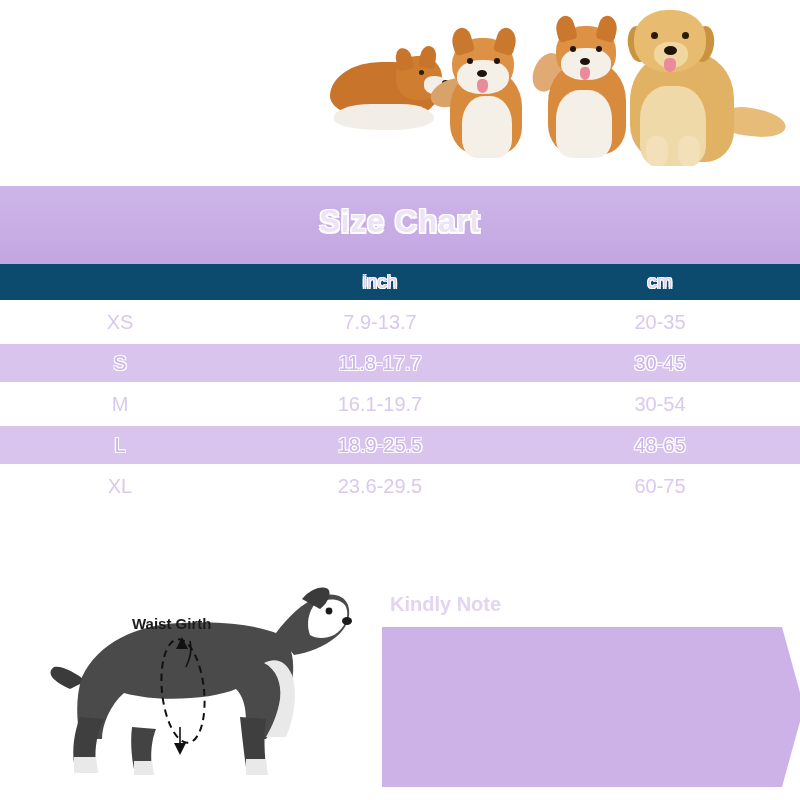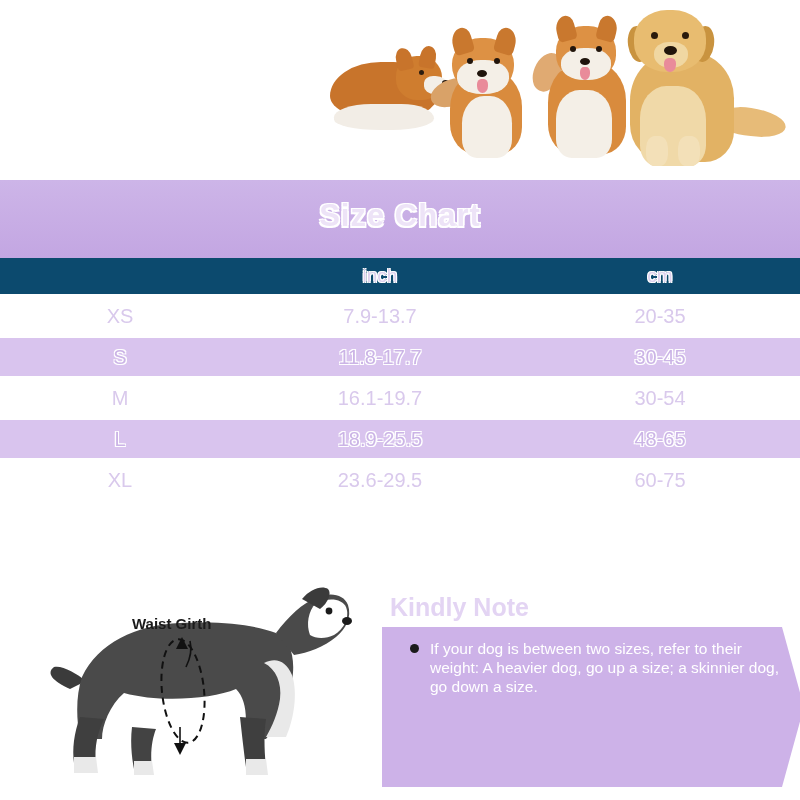--- a/index.html
+++ b/index.html
@@ -341,21 +341,21 @@
     position: absolute;
     left: 664px; top: 58px;
     width: 12px; height: 14px;
     background: #e98b9a;
     border-radius: 45% 45% 60% 60%;
   }
 
   
   .chart-wrap {
     position: absolute;
-    left: 0; top: 180px;
+    left: 0; top: 186px;
     width: 800px;
     height: 385px;
   }
   .chart-title-band {
     position: relative;
     width: 800px;
     height: 78px;
     background: linear-gradient(180deg, #cdb5e8 0%, #c3a6e2 100%);
   }
   .chart-title {
@@ -471,21 +471,21 @@
     position: absolute;
     right: -22px; top: 0;
     width: 0; height: 0;
     border-top: 80px solid transparent;
     border-bottom: 80px solid transparent;
     border-left: 22px solid #cdb2e8;
   }
   .note-title {
     position: absolute;
     left: 390px; top: 28px;
-    font-size: 25px;
+    font-size: 20px;
     font-weight: bold;
     color: #e3d4f3;
     text-shadow:
       -1.2px -1.2px 0 #ffffff,
        1.2px -1.2px 0 #ffffff,
       -1.2px  1.2px 0 #ffffff,
        1.2px  1.2px 0 #ffffff;
   }
   .note-list {
     position: absolute;
@@ -685,18 +685,14 @@
       <path d="M142 60 L136 72 L148 72 Z" fill="#111111"></path>
       <path d="M140 178 L134 166 L146 166 Z" fill="#111111"></path>
       <path d="M140 176 L140 150" stroke="#111111" stroke-width="1.6" fill="none"></path>
     </svg>
     <div class="waist-label">Waist Girth</div>
   </div>
 
   <div class="note-panel"></div>
   <div class="note-title">Kindly Note</div>
   <ul class="note-list">
-    <li>
-      <span class="bullet"></span>
-      <span>If your dog is between two sizes, refer to their weight: A heavier dog, go up a size; a skinnier dog, go down a size.</span>
-    </li>
   </ul>
 </div>
 
 </body></html>

